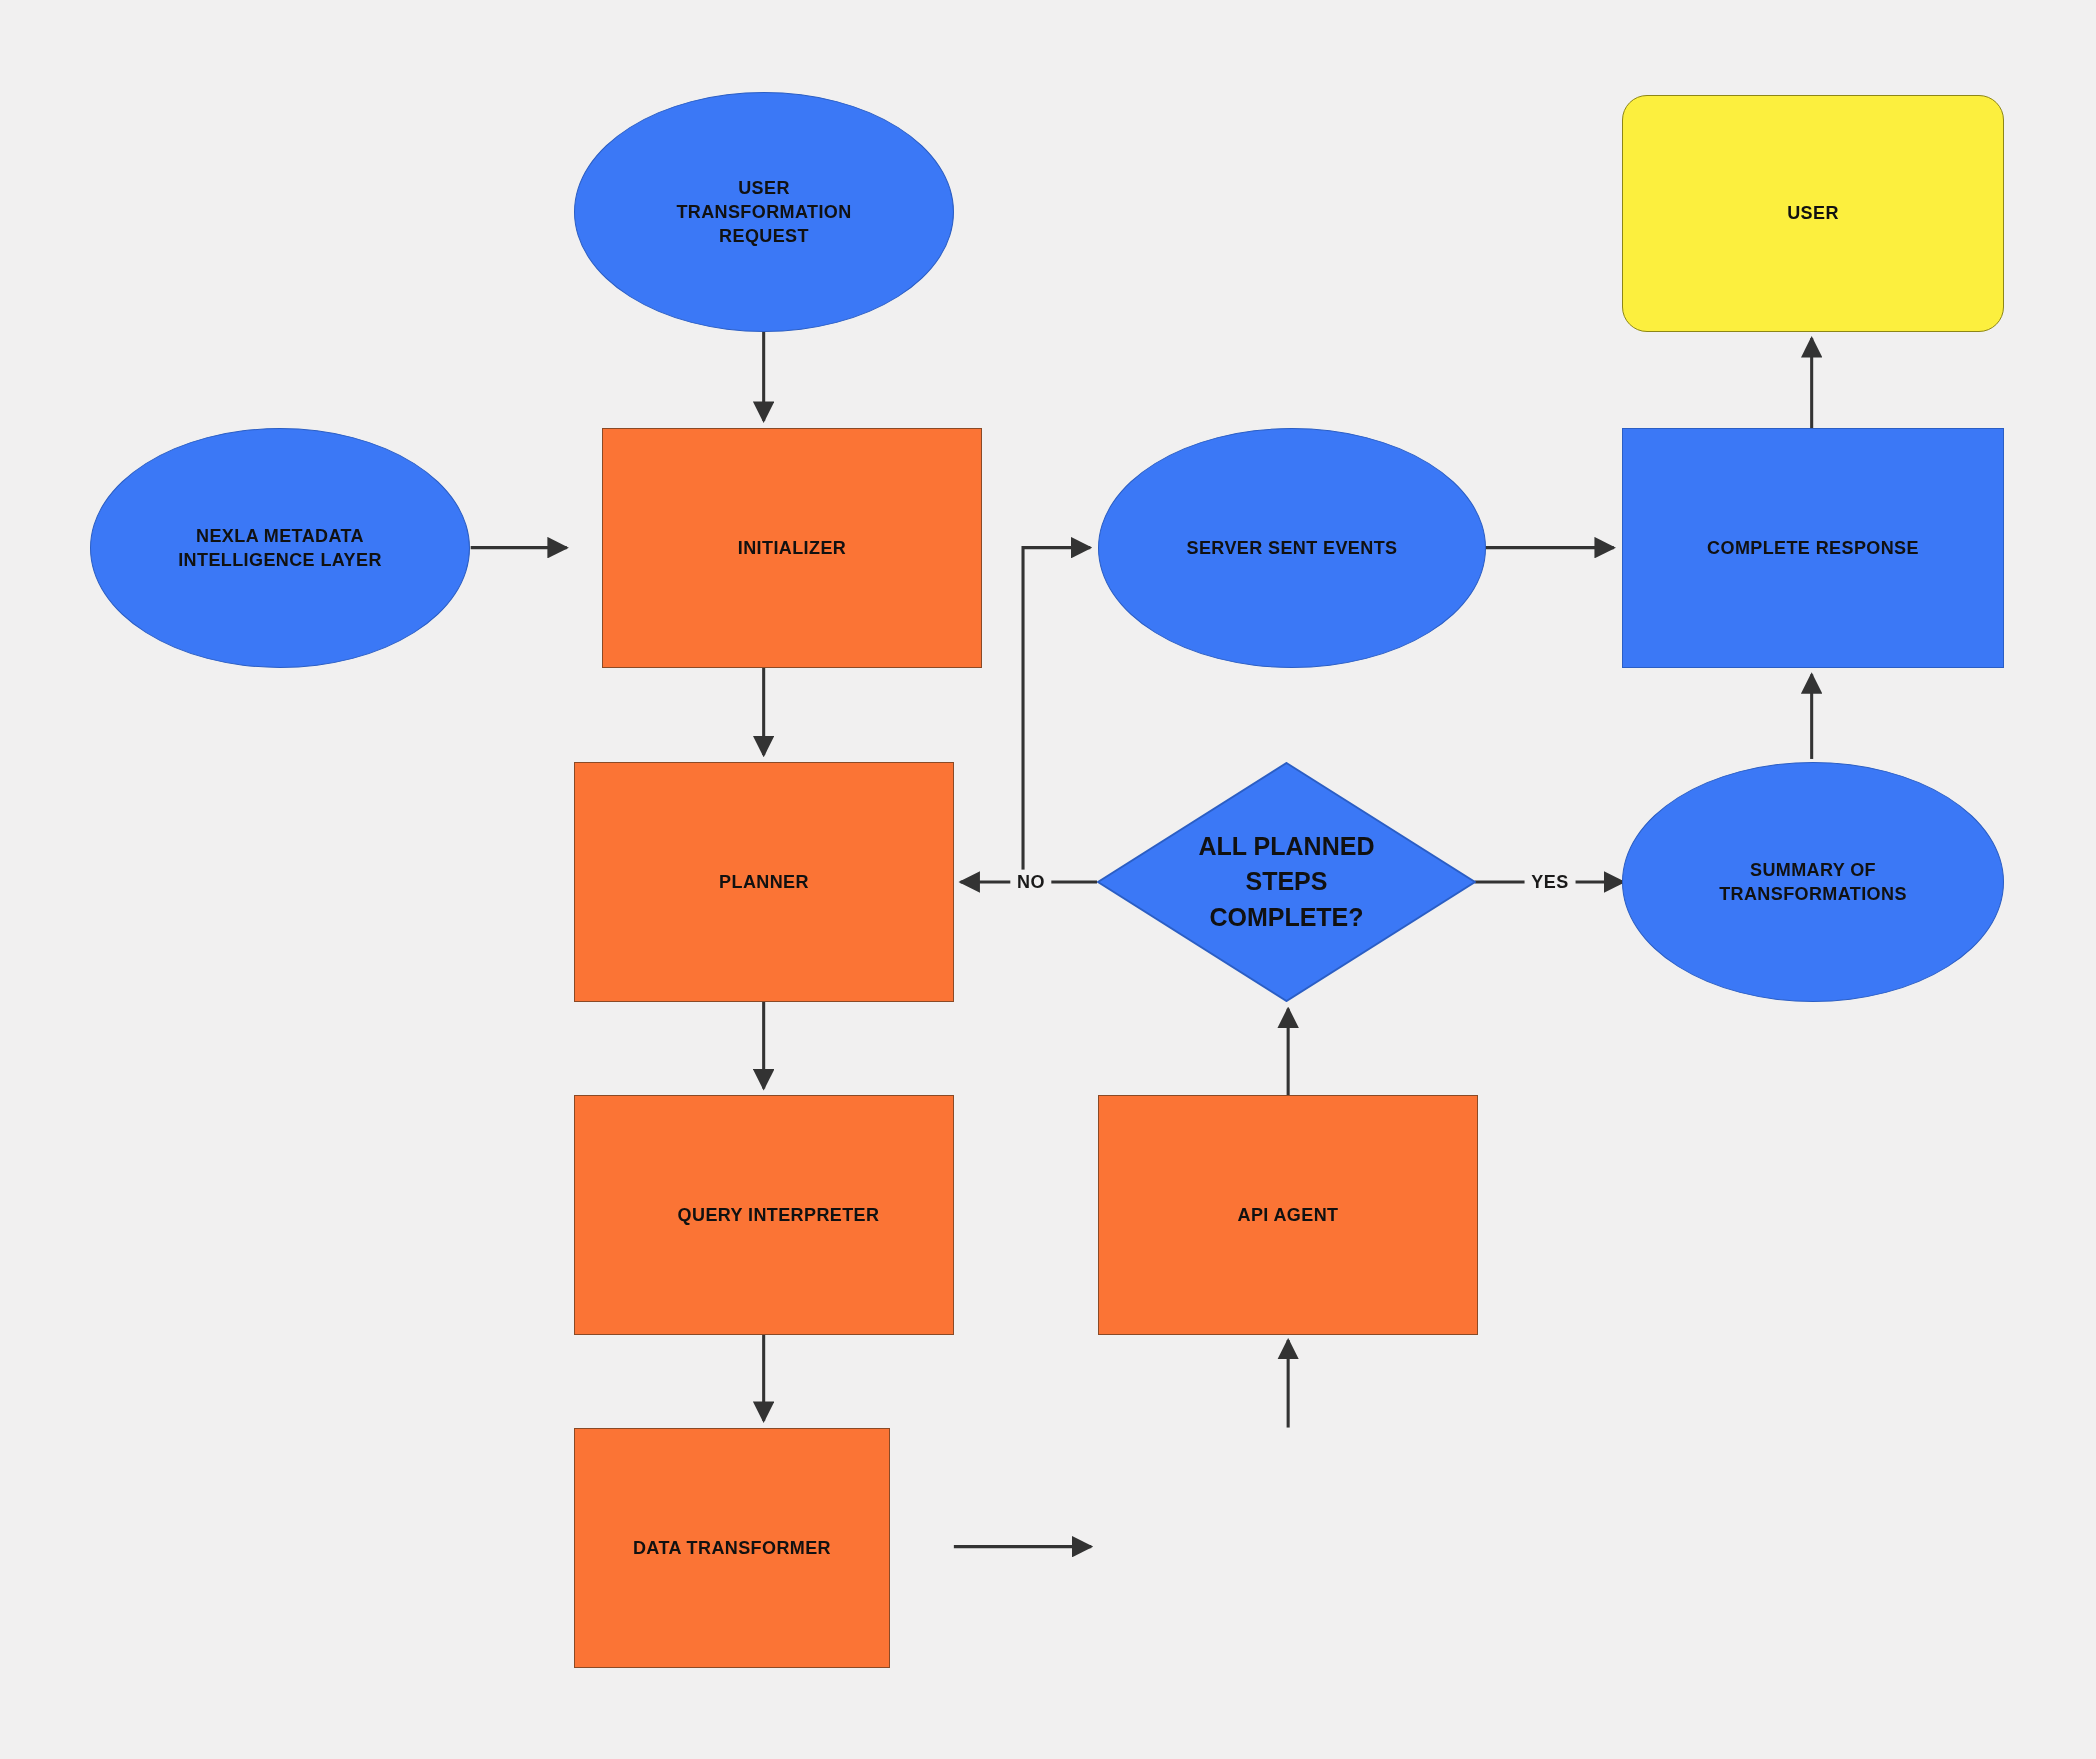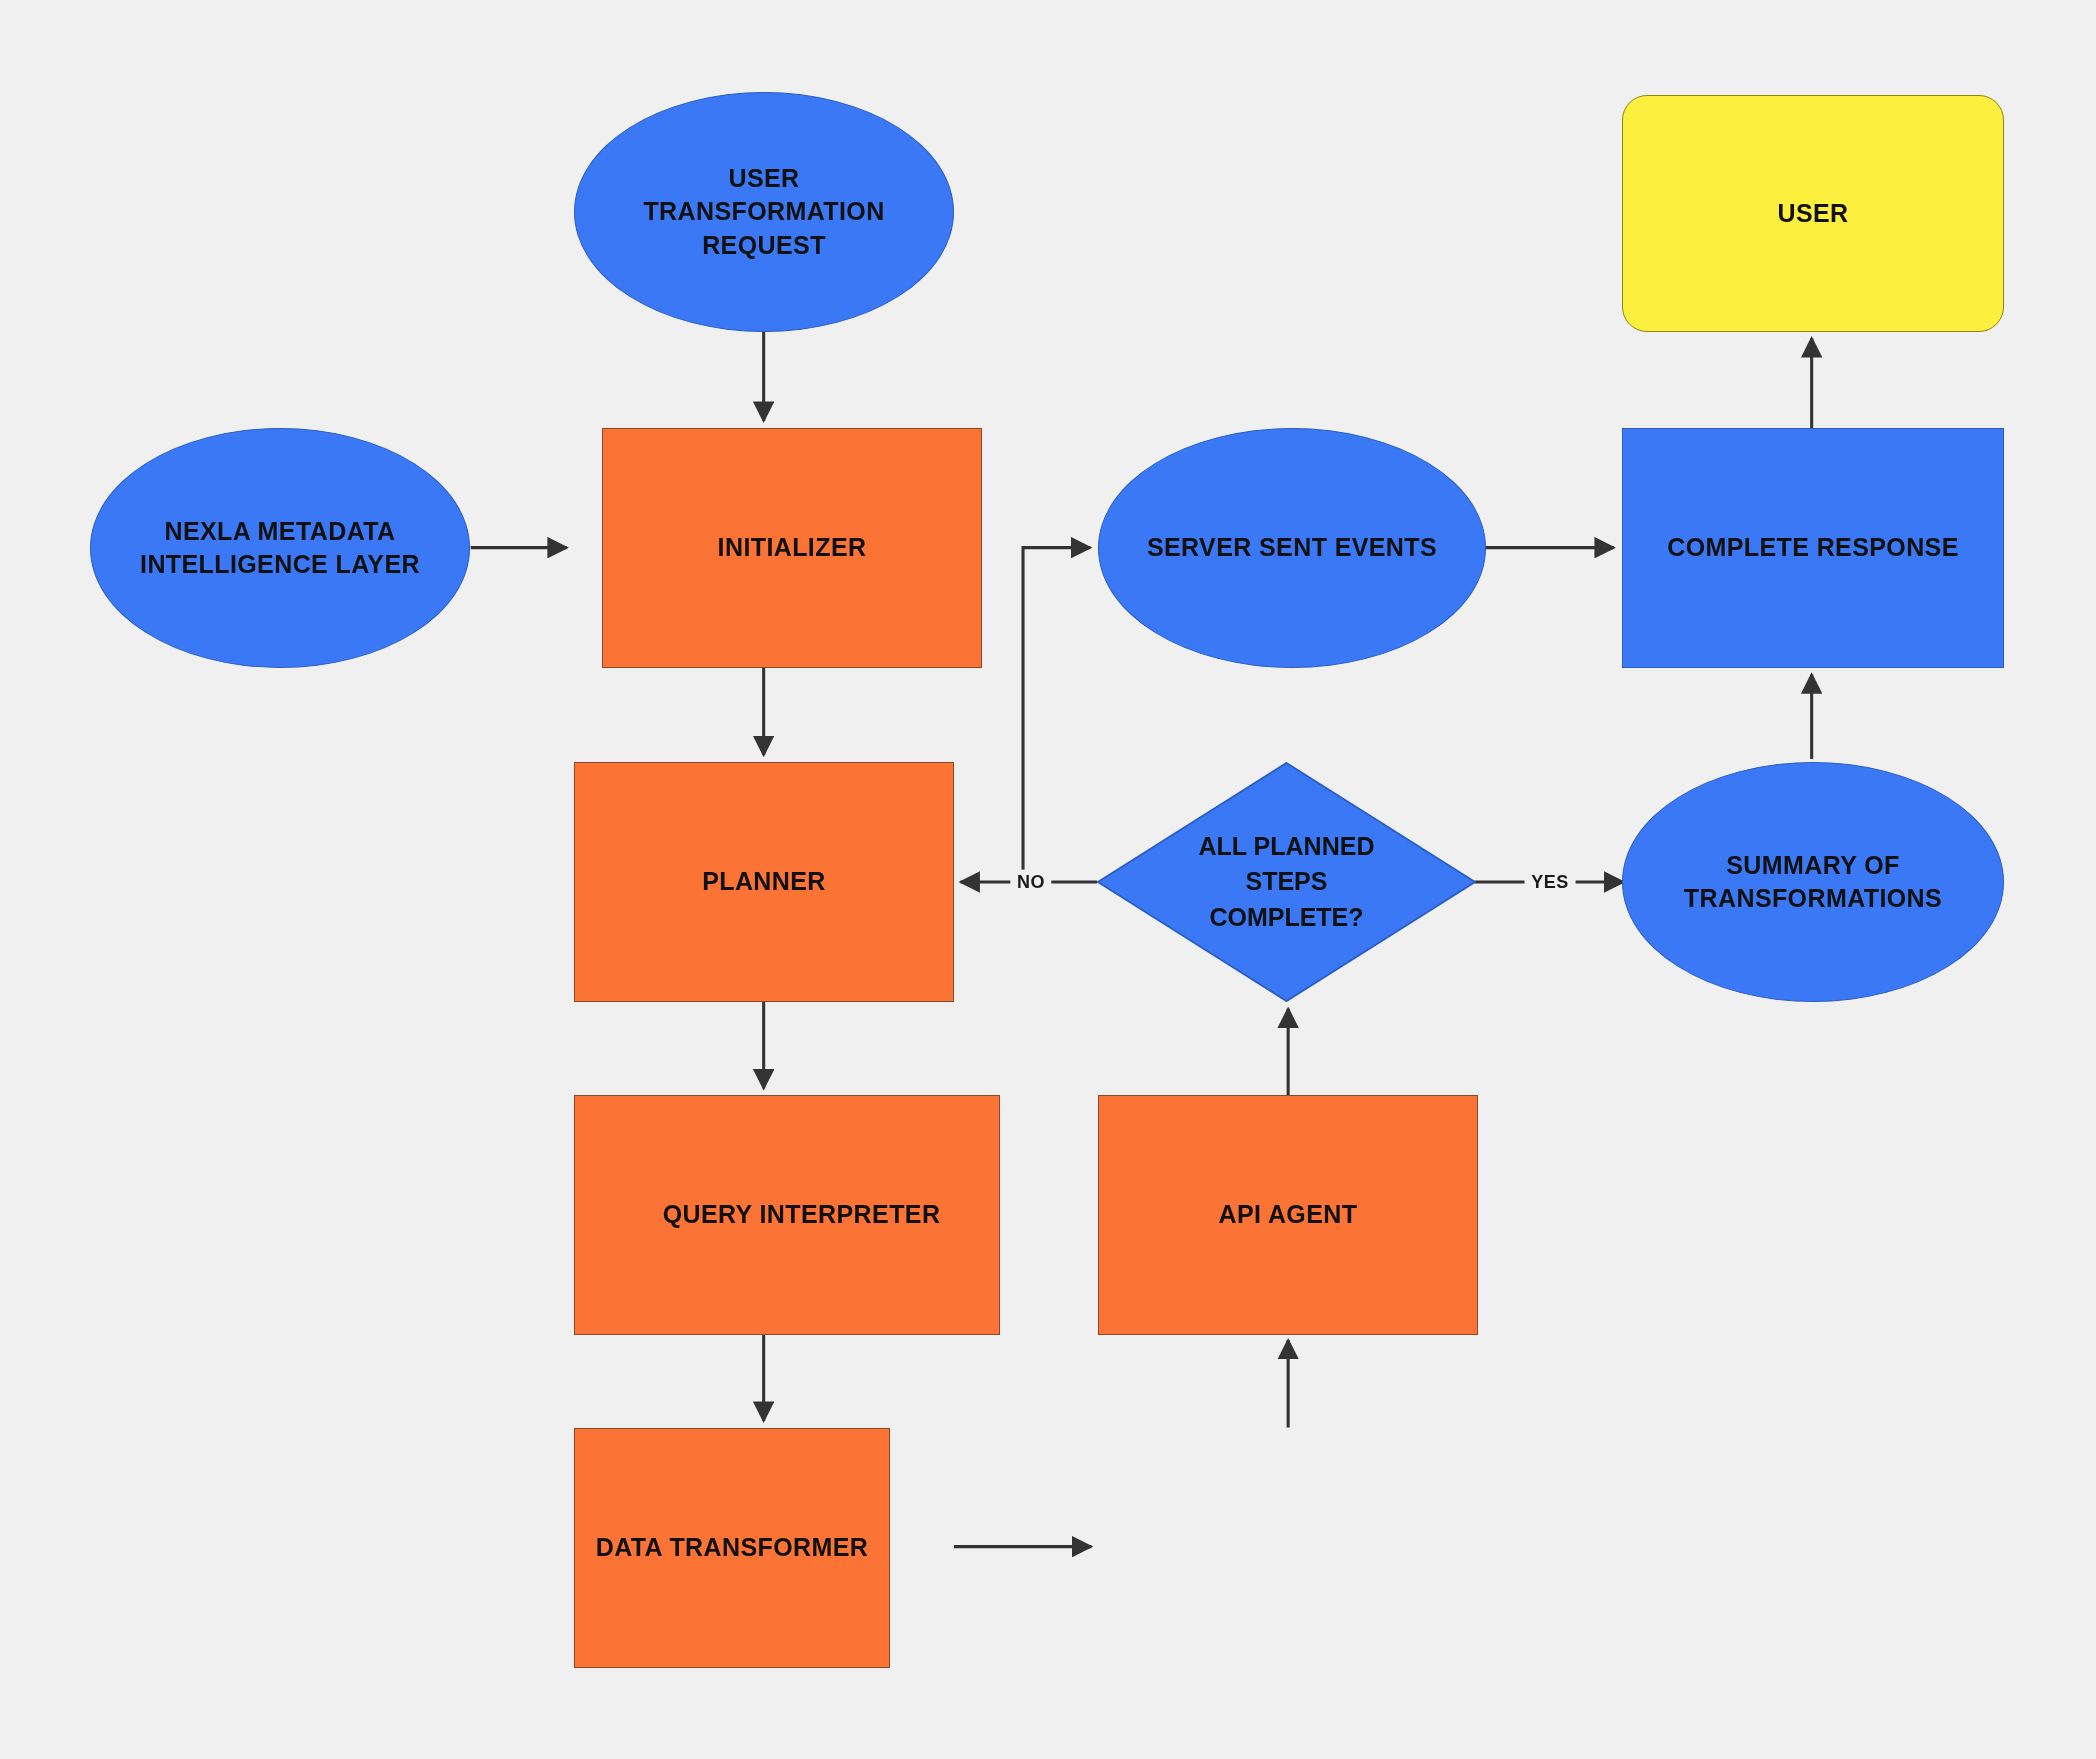--- a/index.html
+++ b/index.html
@@ -24,21 +24,21 @@
   }
   .node {
     position: absolute;
     display: flex;
     align-items: center;
     justify-content: center;
     text-align: center;
     box-sizing: border-box;
     color: #111111;
     font-weight: bold;
-    font-size: 25px;
+    font-size: 18px;
     letter-spacing: 0.4px;
     line-height: 1.34;
     z-index: 2;
   }
   .node .label {
     display: block;
     padding: 0 13.4px;
     white-space: pre-line;
   }
   .process {
@@ -147,21 +147,21 @@
   </div>
 
   <div class="node process" style="left:602px; top:428px; width:380px; height:240px;">
     <span class="label">INITIALIZER</span>
   </div>
 
   <div class="node process" style="left:574px; top:762px; width:380px; height:240px;">
     <span class="label">PLANNER</span>
   </div>
 
-  <div class="node process" style="left:574px; top:1095px; width:426px; height:240px;padding-left:29px;">
+  <div class="node process" style="left:574px; top:1095px; width:380px; height:240px;padding-left:29px;">
     <span class="label">QUERY INTERPRETER</span>
   </div>
 
   <div class="node process" style="left:574px; top:1428px; width:316px; height:240px;">
     <span class="label">DATA TRANSFORMER</span>
   </div>
 
 
   <div class="node process" style="left:1098px; top:1095px; width:380px; height:240px;">
     <span class="label">API AGENT</span>

